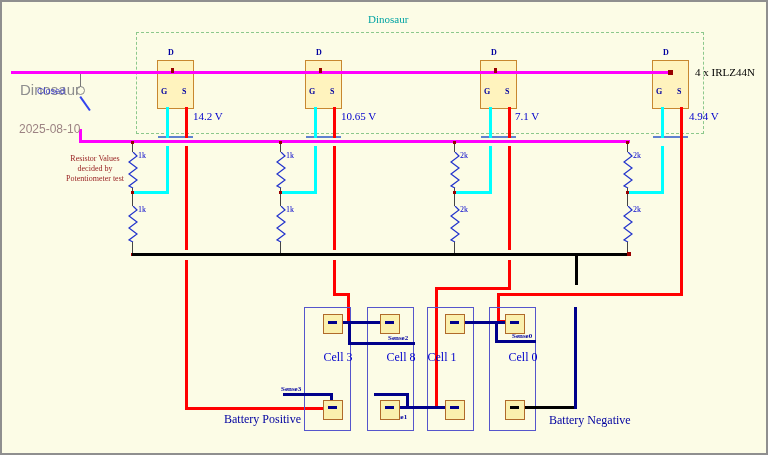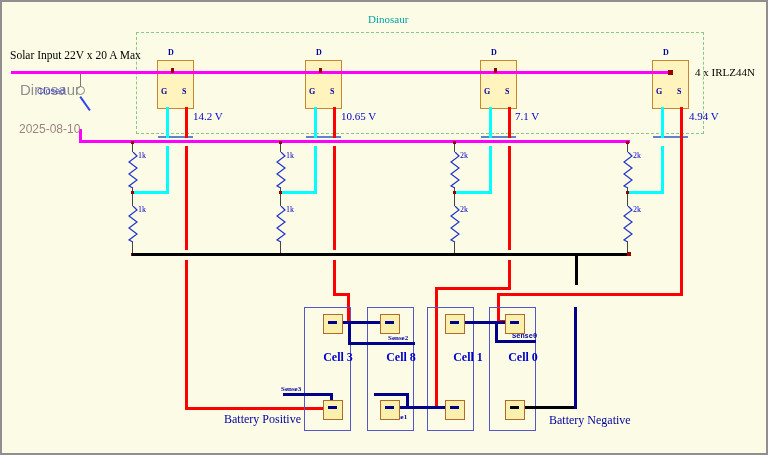--- a/index.html
+++ b/index.html
@@ -12,21 +12,21 @@
   .mosfet-box{position:absolute;width:35px;height:47px;top:58px;
               background:#FFF3BE;border:1px solid #C8872F;}
   .mosfet-line{position:absolute;top:75px;width:35px;height:2px;background:#6080D0;}
   .pin-lbl{position:absolute;font-size:8px;font-weight:bold;color:#0000A0;}
   .dot{position:absolute;width:3px;height:3px;background:#990000;}
   .cell-box{position:absolute;top:305px;width:45px;height:122px;border:1px solid #5555CC;}
   .term{position:absolute;width:18px;height:18px;background:#FAF0AE;border:1px solid #B06A2A;}
   .res-lbl{position:absolute;font-size:8px;color:#0000CC;}
   .sense{position:absolute;font-size:7px;font-weight:bold;color:#0000A0;}
   .vlabel{position:absolute;font-size:11px;color:#0000CC;}
-  .cell-lbl{position:absolute;top:348px;width:68px;text-align:center;font-size:12px;color:#0000CC;font-weight:bold;}
+  .cell-lbl{position:absolute;top:348px;width:68px;text-align:center;font-size:12px;color:#0000CC;}
   .zig{position:absolute;width:12px;height:36px;}
   .wm{font-family:"Liberation Sans",sans-serif;}
 </style>
 </head>
 <body>
 
 <div class="canvas">
 
   <div class="heatsink-box"></div>
   <div class="lbl" style="left:366px;top:11px;font-size:11px;color:#00A3A3;">Dinosaur</div>
@@ -189,21 +189,21 @@
   <div class="w" style="left:346px;top:321px;width:3px;height:21px;background:#00008B;"></div>
   <div class="w" style="left:346px;top:340px;width:67px;height:3px;background:#00008B;"></div>
   <div class="sense" style="left:386px;top:332px;">Sense2</div>
 
   <div class="w" style="left:404px;top:392px;width:3px;height:14px;background:#00008B;"></div>
   <div class="w" style="left:372px;top:391px;width:35px;height:3px;background:#00008B;"></div>
   <div class="sense" style="left:385px;top:383px;margin-top:28px;">Sense1</div>
 
   <div class="w" style="left:493px;top:321px;width:3px;height:19px;background:#00008B;"></div>
   <div class="w" style="left:493px;top:338px;width:41px;height:3px;background:#00008B;"></div>
-  <div class="sense" style="left:510px;top:330px;font-family:Liberation Mono, monospace;">Sense0</div>
+  <div class="sense" style="left:510px;top:330px;">Sense0</div>
 
   <div class="term" style="left:321px;top:312px;"></div>
   <div class="term" style="left:321px;top:398px;"></div>
   <div class="term" style="left:378px;top:312px;"></div>
   <div class="term" style="left:378px;top:398px;"></div>
   <div class="term" style="left:443px;top:312px;"></div>
   <div class="term" style="left:443px;top:398px;"></div>
   <div class="term" style="left:503px;top:312px;"></div>
   <div class="term" style="left:503px;top:398px;"></div>
 
@@ -211,30 +211,34 @@
   <div class="w" style="left:383px;top:319px;width:9px;height:3px;background:#00008B;"></div>
   <div class="w" style="left:448px;top:319px;width:9px;height:3px;background:#00008B;"></div>
   <div class="w" style="left:508px;top:319px;width:9px;height:3px;background:#00008B;"></div>
   <div class="w" style="left:326px;top:404px;width:9px;height:3px;background:#00008B;"></div>
   <div class="w" style="left:383px;top:404px;width:9px;height:3px;background:#00008B;"></div>
   <div class="w" style="left:448px;top:404px;width:9px;height:3px;background:#00008B;"></div>
   <div class="w" style="left:508px;top:404px;width:9px;height:3px;background:#000;"></div>
 
   <div class="cell-lbl" style="left:302px;">Cell 3</div>
   <div class="cell-lbl" style="left:365px;">Cell 8</div>
-  <div class="cell-lbl" style="left:432px;">Cell 1</div>
+  <div class="cell-lbl" style="left:406px;">Cell 1</div>
   <div class="cell-lbl" style="left:487px;">Cell 0</div>
 
   <div class="vlabel" style="left:191px;top:108px;">14.2 V</div>
   <div class="vlabel" style="left:339px;top:108px;">10.65 V</div>
   <div class="vlabel" style="left:513px;top:108px;">7.1 V</div>
   <div class="vlabel" style="left:687px;top:108px;">4.94 V</div>
 
-  <div class="lbl" style="left:8px;top:47px;font-size:11.5px;color:#000;">Solar Input 22V x 20 A Max</div>
   <div class="lbl" style="left:693px;top:64px;font-size:11px;color:#000;">4 x IRLZ44N</div>
+  <div class="lbl" style="left:52px;top:152px;width:82px;text-align:center;font-size:8px;line-height:10px;color:#992222;white-space:normal;">
+    <div>Resistor Values</div>
+    <div>decided by</div>
+    <div>Potentiometer test</div>
+  </div>
   <div class="lbl" style="left:222px;top:410px;font-size:12px;color:#0000A0;">Battery Positive</div>
   <div class="lbl" style="left:547px;top:411px;font-size:12px;color:#0000A0;">Battery Negative</div>
 
   <div class="lbl wm" style="left:18px;top:79px;font-size:15px;color:#8E8E8E;text-align:center;">Dinosaur</div>
   <div class="lbl wm" style="left:35px;top:84px;font-size:9px;color:#3A3ACC;">Closed</div>
   <div class="lbl wm" style="left:17px;top:120px;font-size:12px;color:#9C8383;">2025-08-10</div>
 
 </div>
 
 </body></html>

